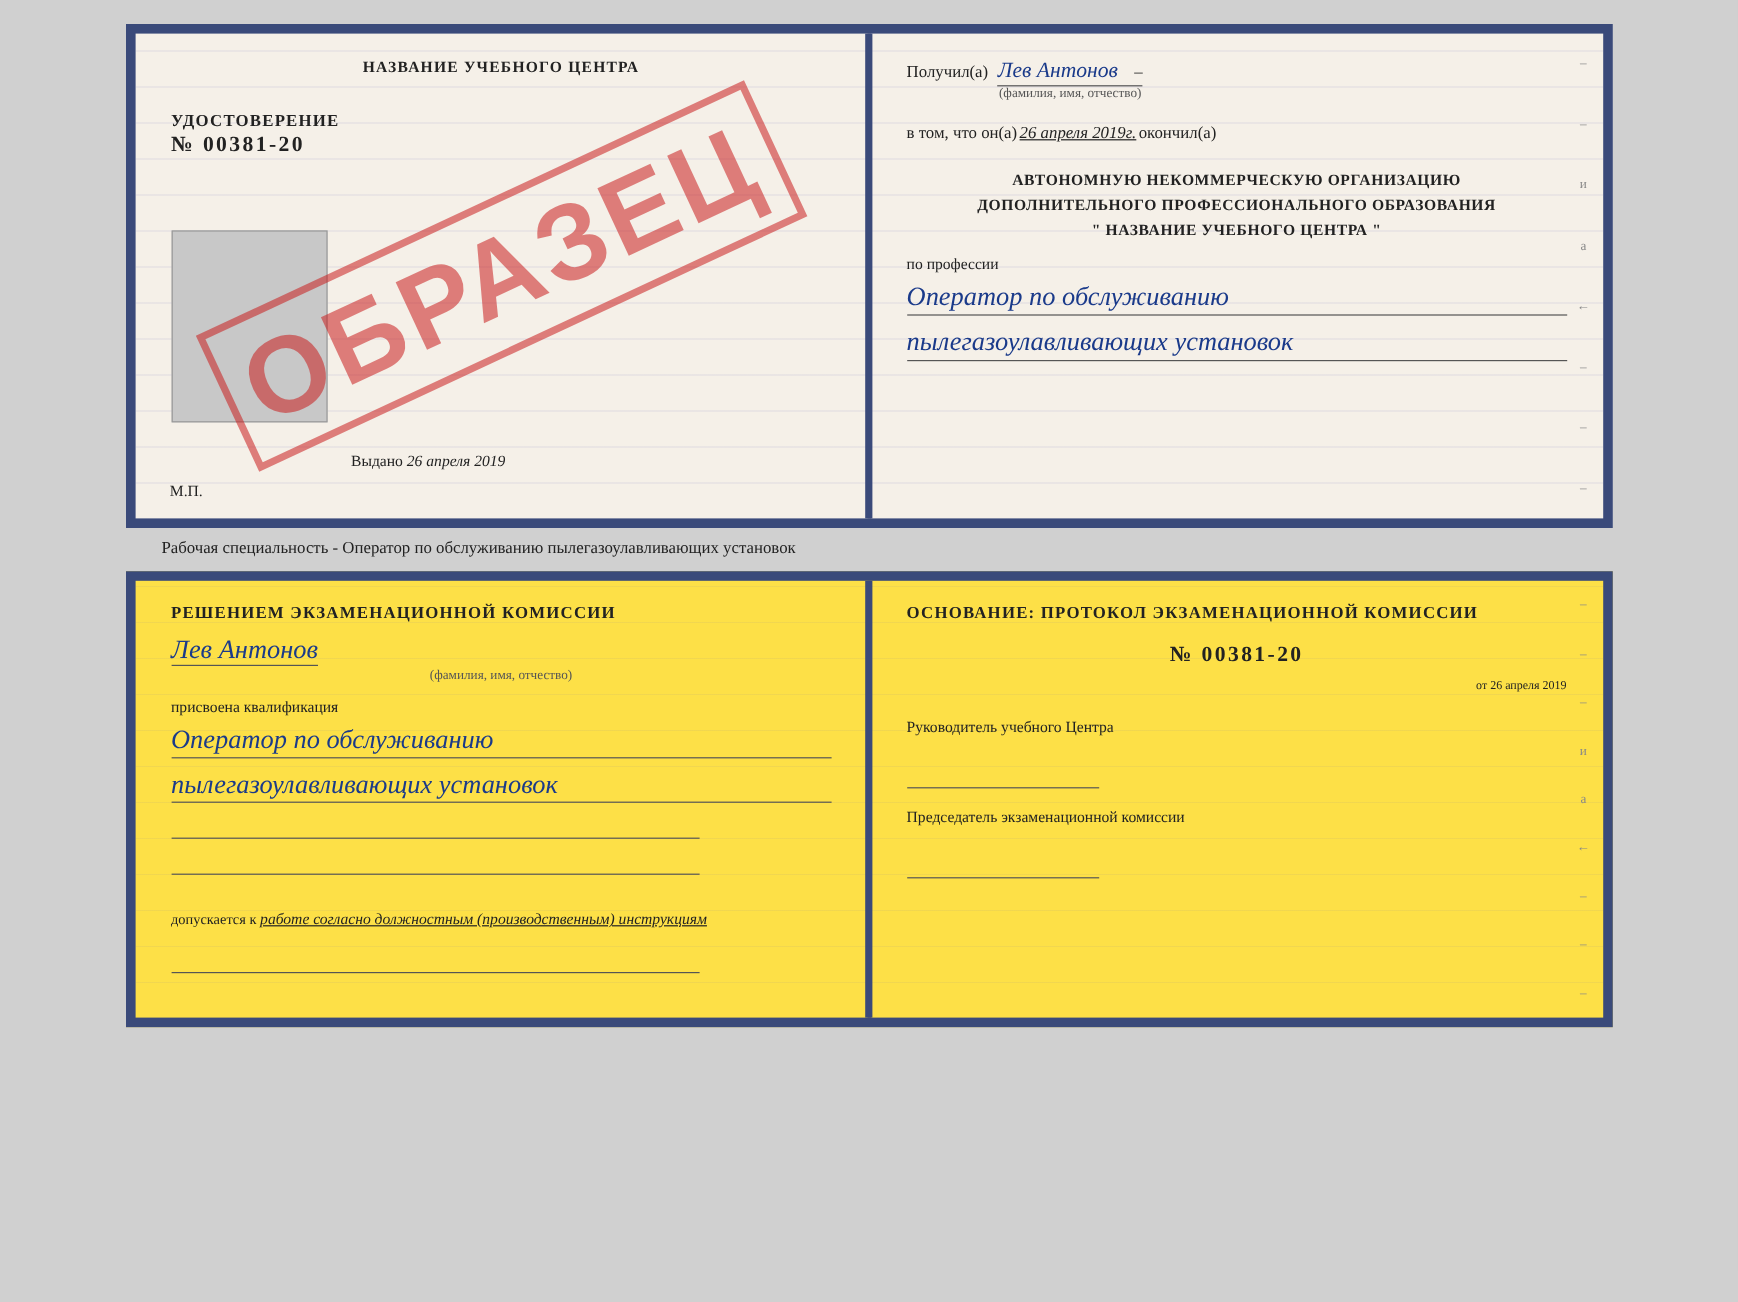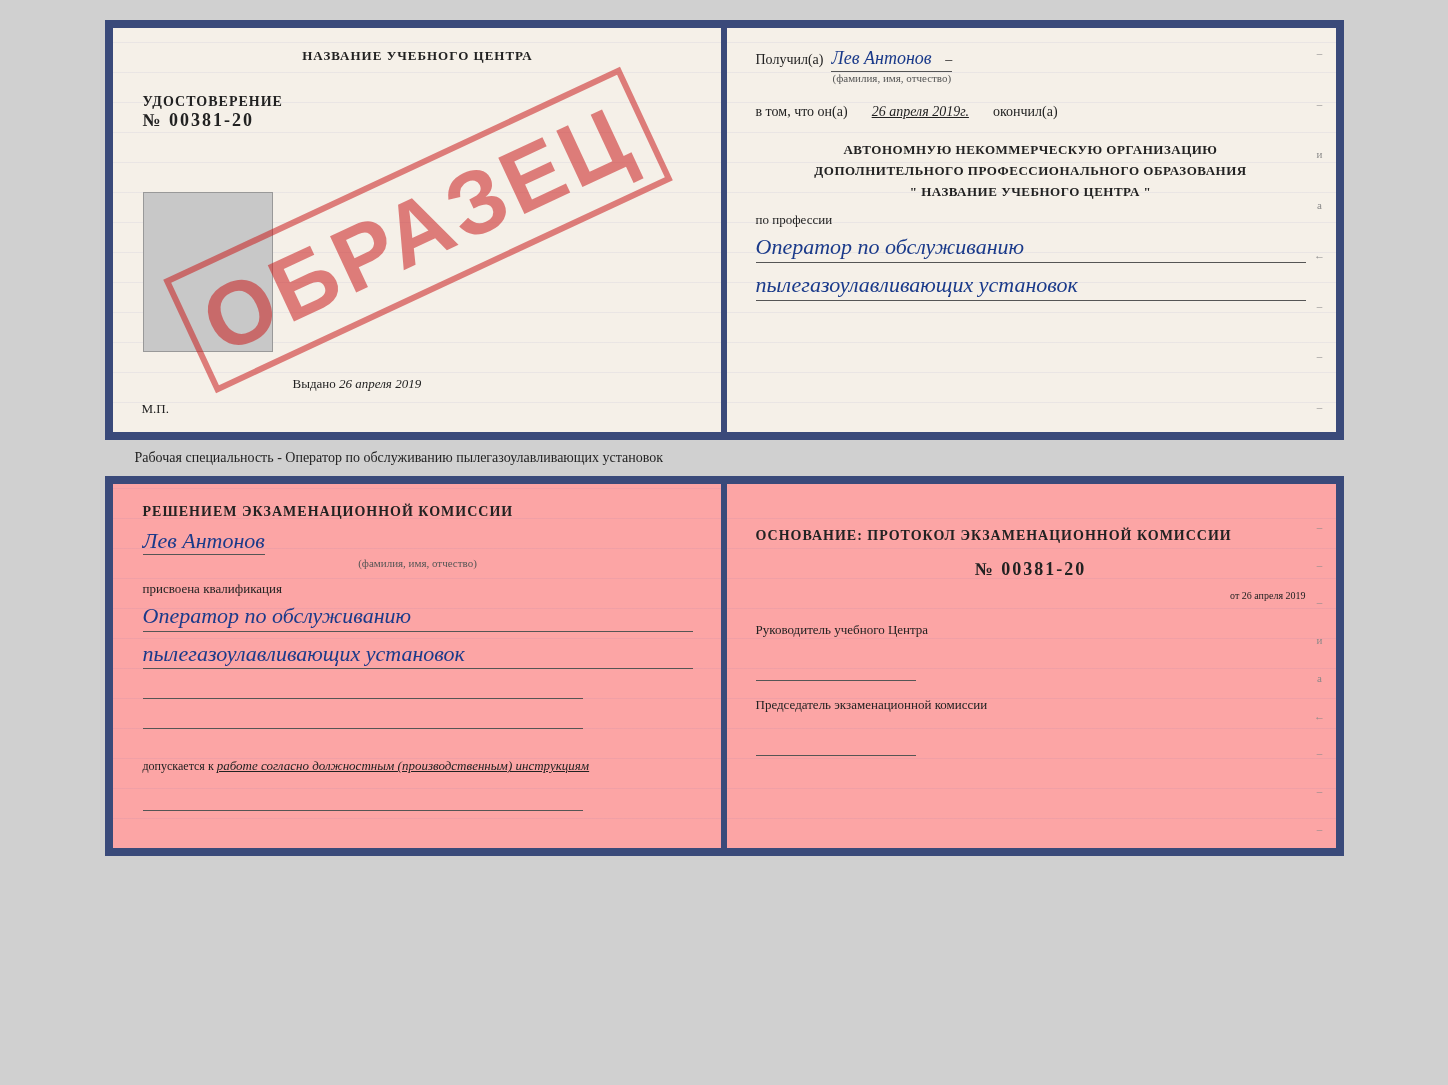--- a/index.html
+++ b/index.html
@@ -165,21 +165,21 @@
       color: #555;
       text-align: center;
       display: block;
       border-top: 1px solid #555;
       margin-top: 2px;
     }
 
     .date-line {
       display: flex;
       align-items: center;
-      gap: 24px;
+      gap: 2px;
       font-size: 14px;
       color: #222;
       margin: 20px 0;
     }
 
     .date-value {
       font-style: italic;
       text-decoration: underline;
       color: #222;
       font-size: 14px;
@@ -251,21 +251,21 @@
       font-size: 14px;
       color: #222;
       padding: 10px 30px;
     }
 
     
     .qual-book {
       display: flex;
       width: 100%;
       border: 8px solid #3a4a7a;
-      background: #fca5a5;
+      background: #fde047;
       position: relative;
       min-height: 380px;
     }
 
     .qual-book::before {
       content: '';
       position: absolute;
       top: 0; bottom: 0;
       left: 50%;
       width: 6px;
@@ -292,21 +292,20 @@
       flex: 1;
       padding: 20px 30px;
       position: relative;
       background: repeating-linear-gradient(
         0deg,
         transparent,
         transparent 29px,
         rgba(100,100,180,0.08) 29px,
         rgba(100,100,180,0.08) 30px
       );
-      margin-top: 24px;
     }
 
     .decision-label {
       font-size: 14px;
       font-weight: bold;
       letter-spacing: 1px;
       color: #222;
       text-transform: uppercase;
       margin-bottom: 8px;
     }

